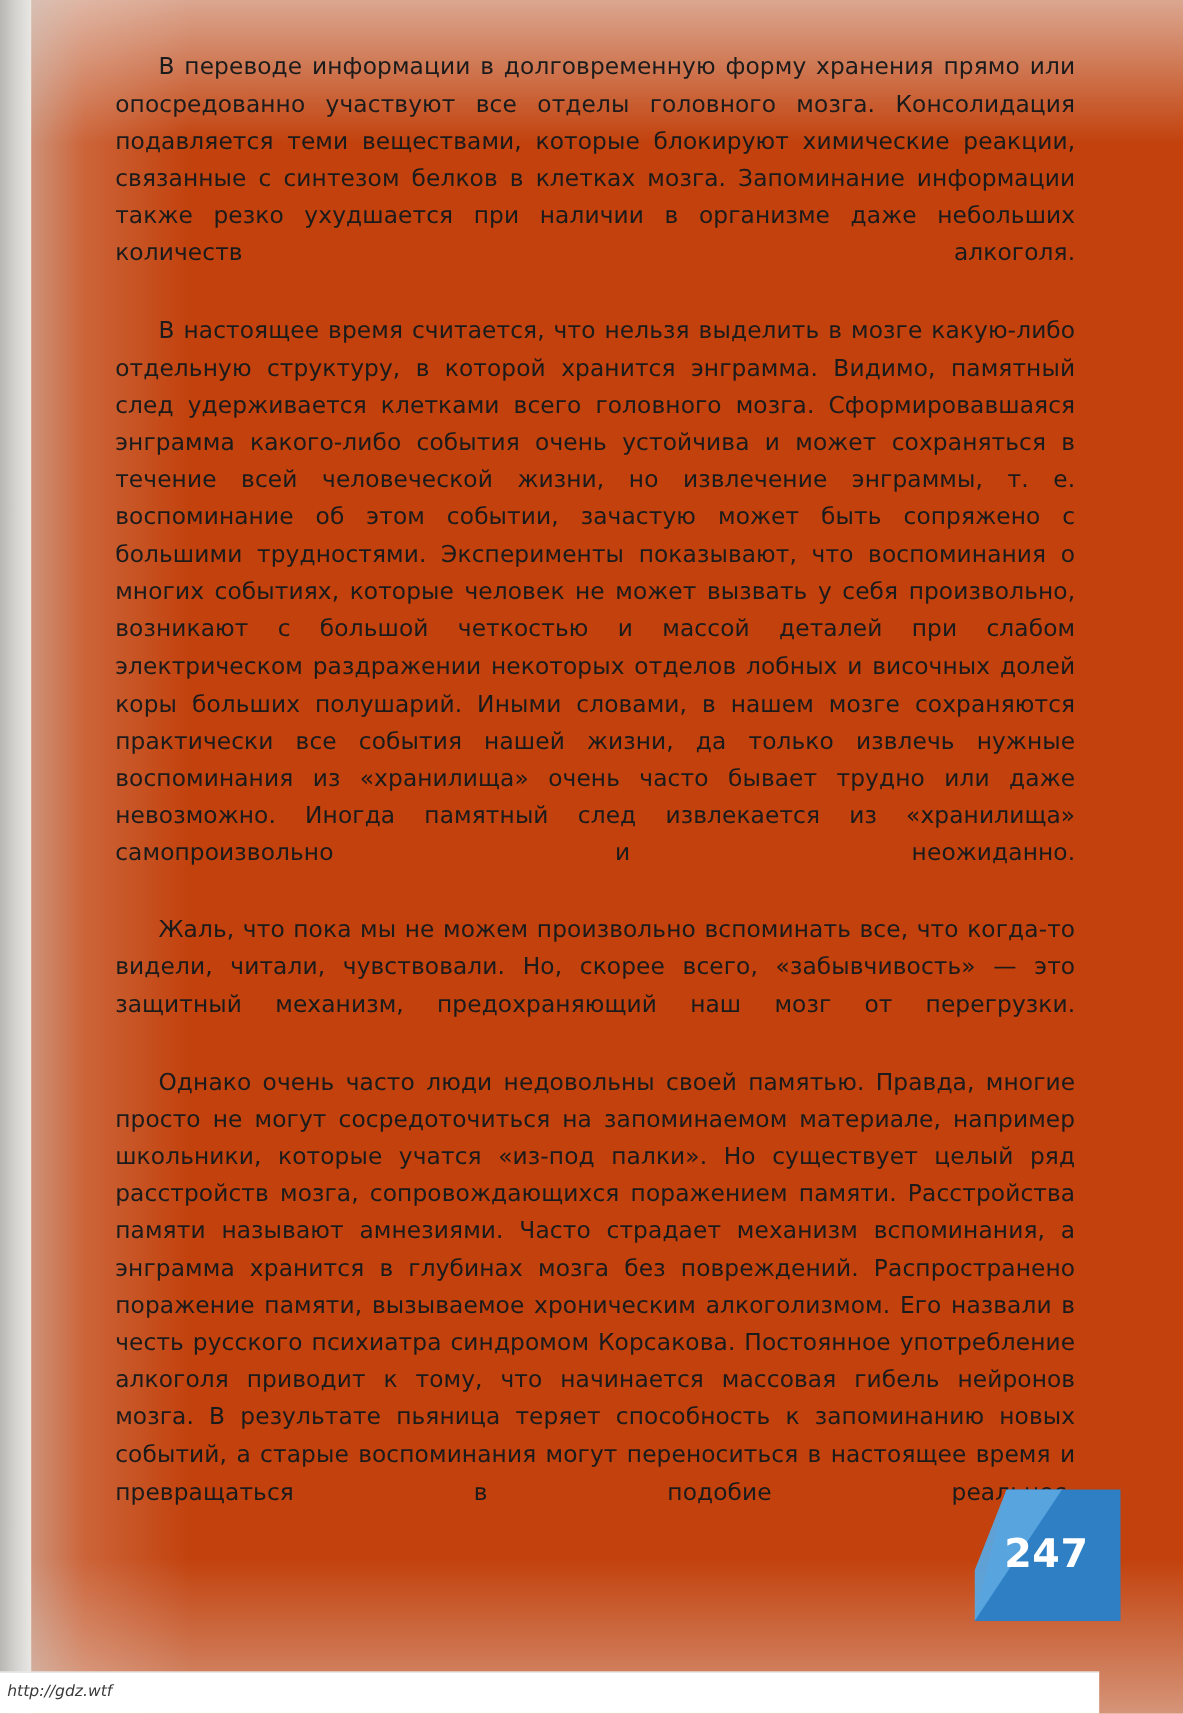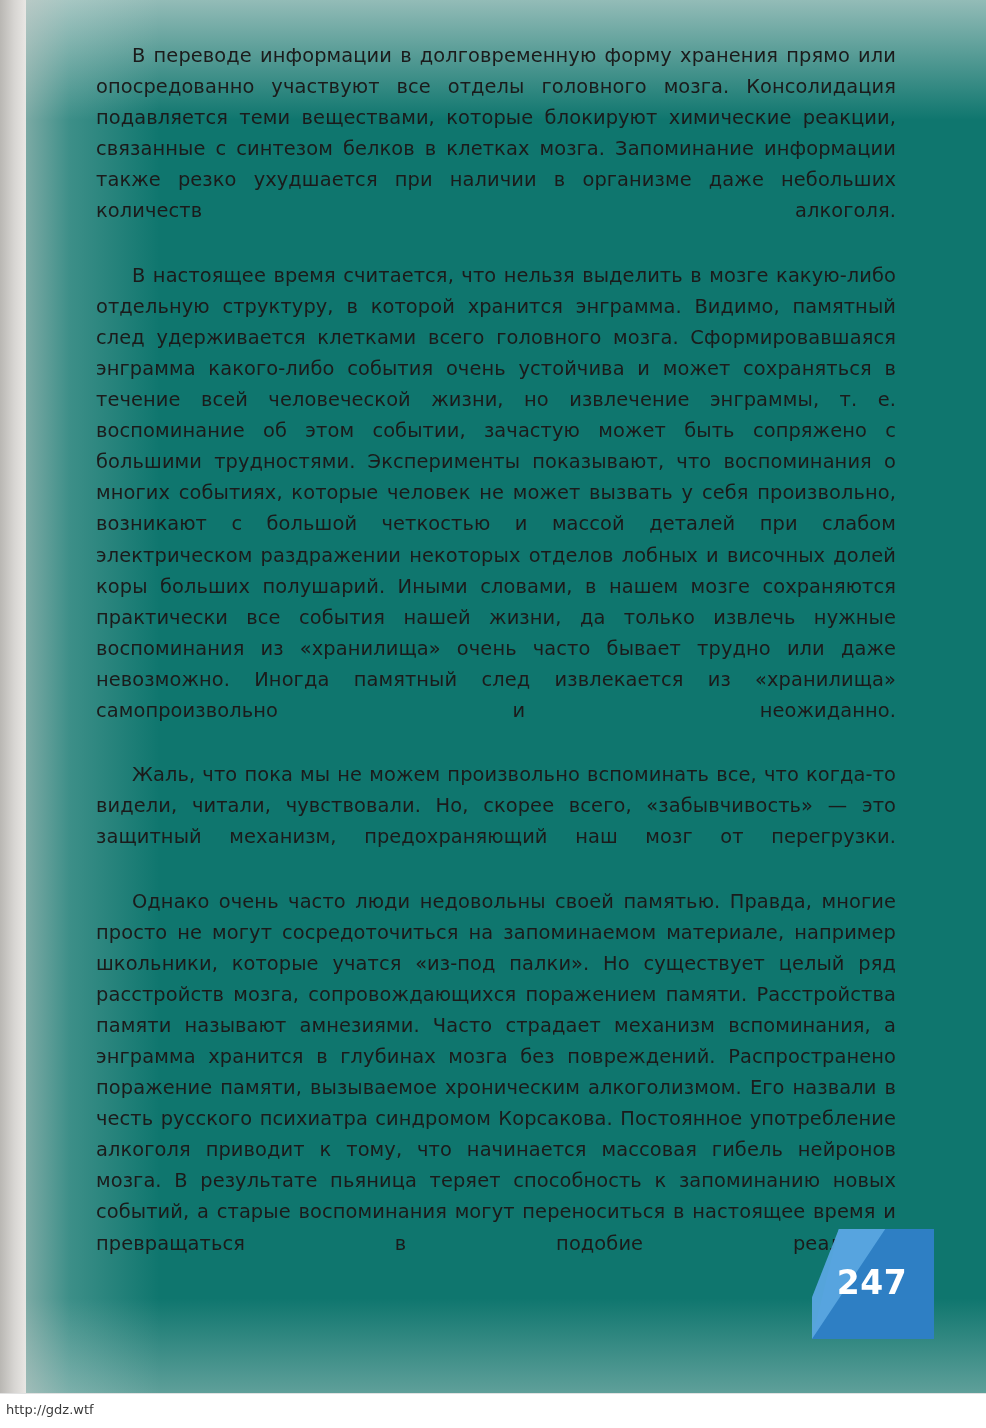--- a/index.html
+++ b/index.html
@@ -15,21 +15,21 @@
     font-family: "DejaVu Sans", sans-serif;
   }
 
   
   #page {
     position: absolute;
     left: 0;
     top: 0;
     width: 986px;
     height: 1428px;
-    background: #0f766e;
+    background: #c2410c;
   }
   
   #paper-tint {
     position: absolute;
     left: 0; top: 0;
     width: 986px; height: 1428px;
     background:
       linear-gradient(to right, rgba(210,208,205,0.75) 0px, rgba(243,242,240,0.2) 70px, rgba(255,255,255,0) 160px),
       linear-gradient(to bottom, rgba(235,234,232,0.6) 0px, rgba(255,255,255,0) 120px),
       linear-gradient(to top, rgba(232,231,229,0.5) 0px, rgba(255,255,255,0) 130px);
@@ -68,21 +68,21 @@
   .para::after {
     content: "";
     display: inline-block;
     width: 100%;
   }
 
   
   #page-number-block {
     position: absolute;
     right: 52px;
-    bottom: 89px;
+    bottom: 77px;
     width: 122px;
     height: 110px;
   }
   #pn-shape-back {
     position: absolute;
     right: 0; top: 0;
     width: 122px; height: 110px;
     background: #2e7fc4;
     clip-path: polygon(22% 0%, 100% 0%, 100% 100%, 0% 100%);
   }
@@ -105,24 +105,25 @@
     font-size: 33px;
     font-weight: bold;
     letter-spacing: 0.5px;
   }
 
   
   #watermark-strip {
     position: absolute;
     left: 0;
     bottom: 0;
-    width: 986px;
+    width: 916px;
     height: 34px;
     background: #ffffff;
     border-top: 1px solid #e2e2e2;
+    font-style: italic;
   }
   #watermark-text {
     position: absolute;
     left: 6px;
     top: 8px;
     font-family: "DejaVu Sans", sans-serif;
     font-size: 13px;
     color: #3b3b3b;
   }
 </style>

